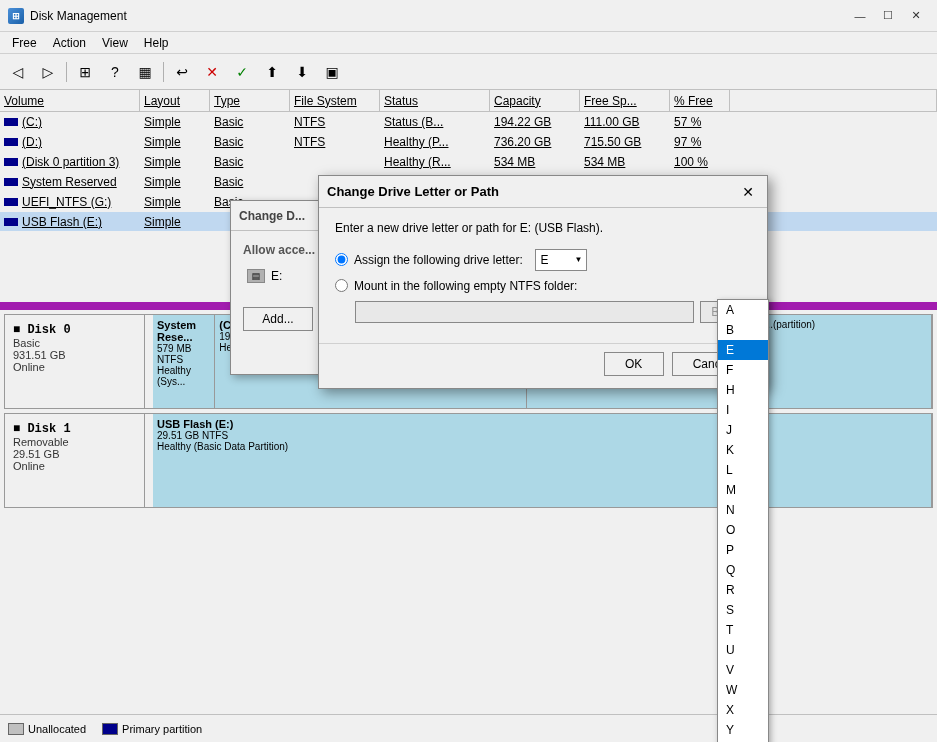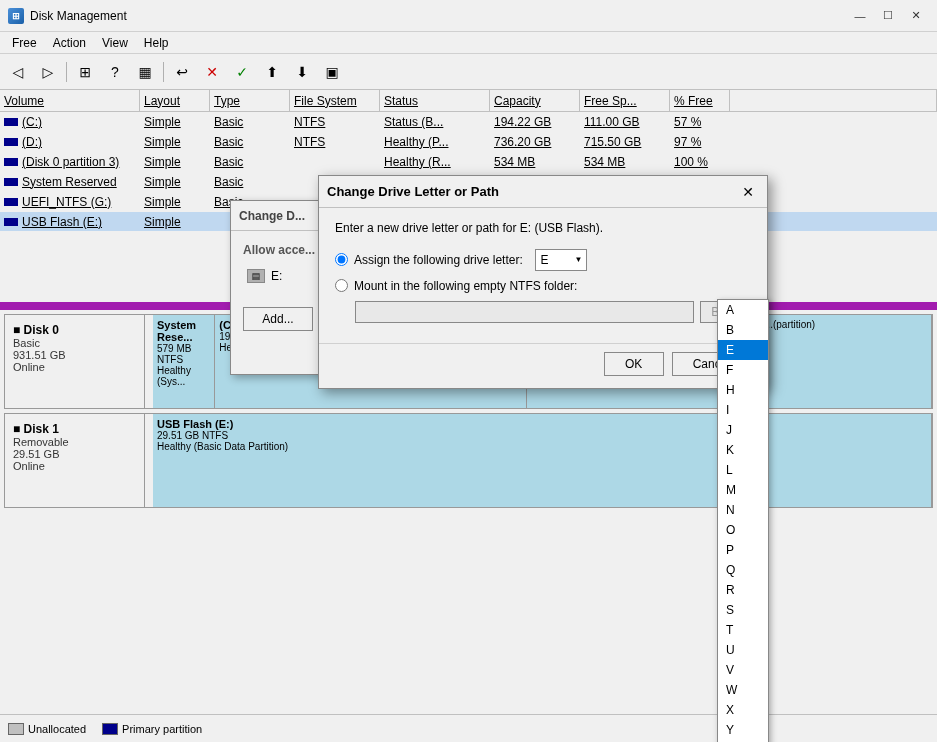--- a/index.html
+++ b/index.html
@@ -177,21 +177,21 @@
       margin-bottom: 4px;
       border: 1px solid #999;
     }
     .disk-label {
       width: 140px;
       background: #f0f0f0;
       padding: 8px;
       border-right: 1px solid #999;
       flex-shrink: 0;
     }
-    .disk-label-title { font-weight: bold; font-size: 12px; }
+    .disk-label-title { font-weight: bold; font-size: 12px; font-family: Liberation Mono, monospace; }
     .disk-label-sub { font-size: 11px; color: #333; }
     .disk-partitions {
       flex: 1;
       display: flex;
       padding-left: 8px;
     }
     .disk-partition-bar {
       height: 6px;
       background: #00008b;
     }

